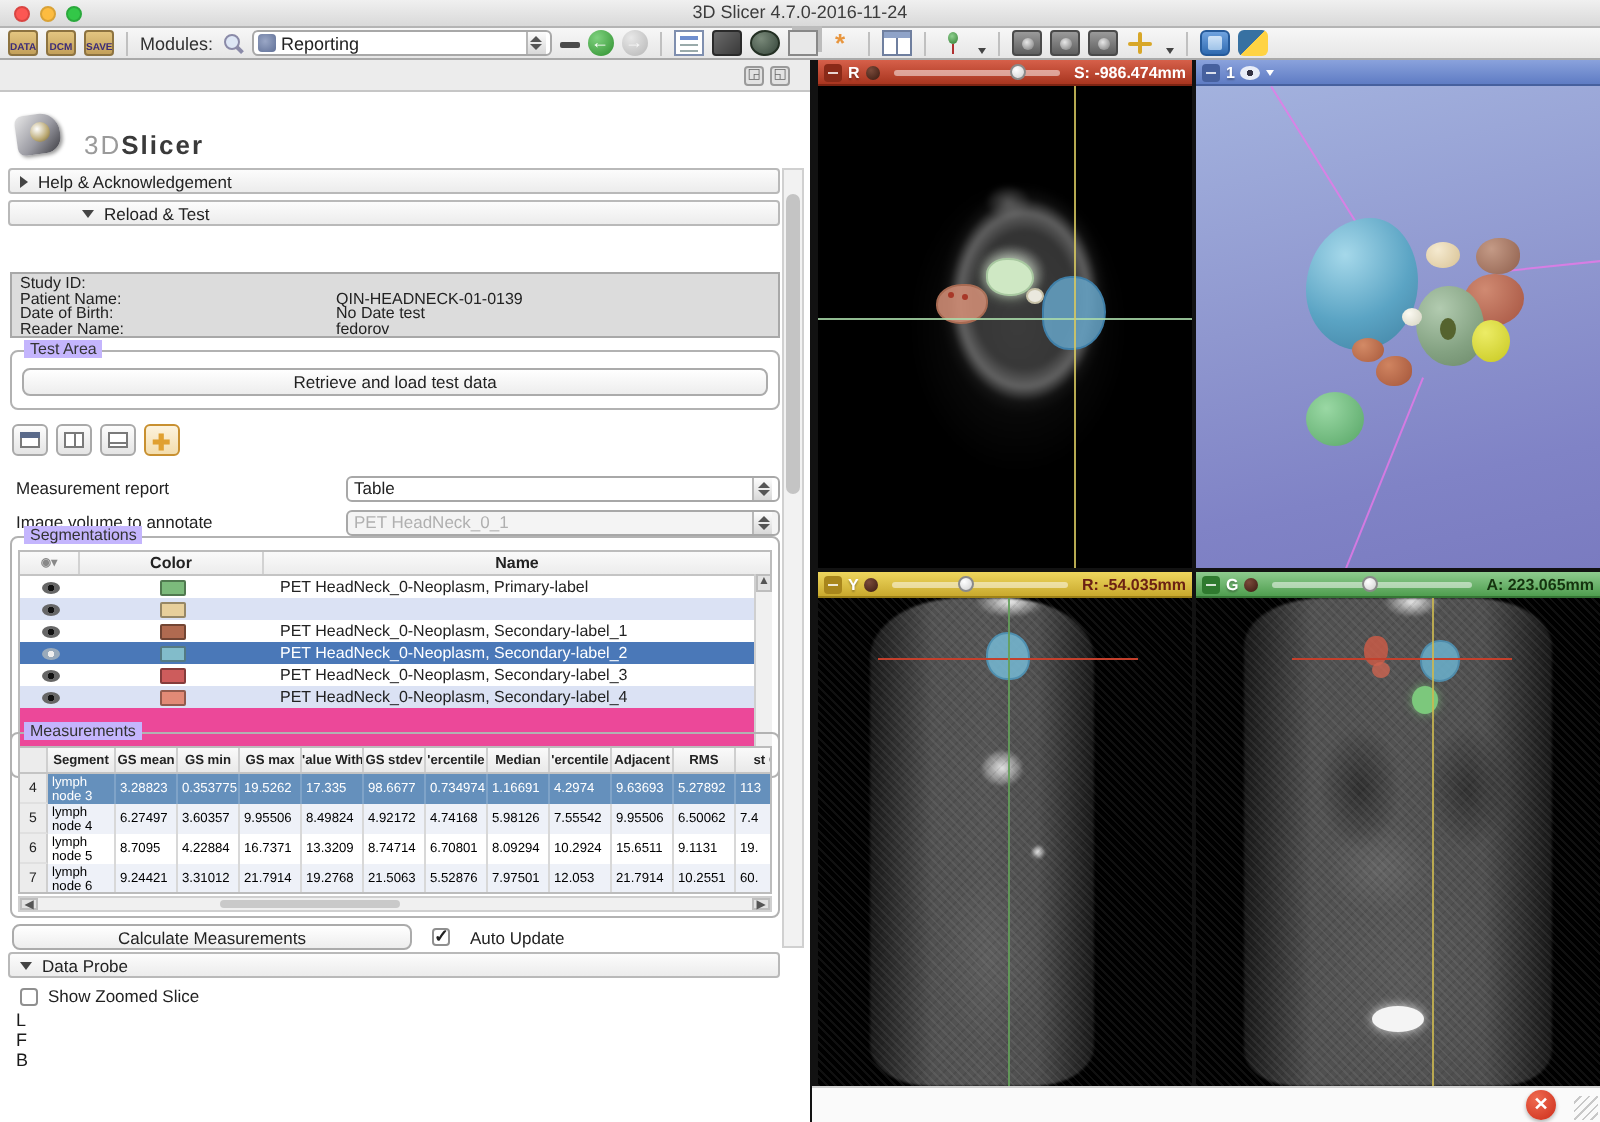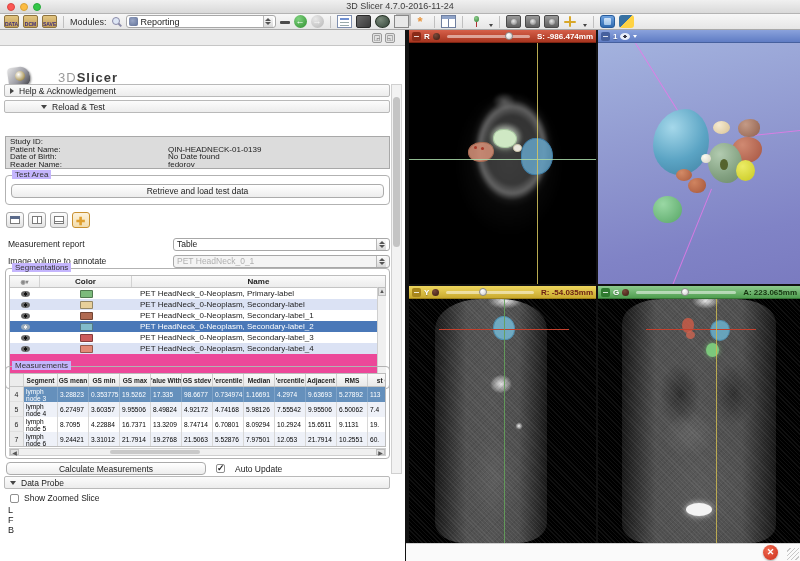--- a/index.html
+++ b/index.html
@@ -70,21 +70,21 @@
   .extico::before { content:""; position:absolute; inset:2px 3px; background:linear-gradient(#cfe3f8,#9fc3e8); border-radius:1px; }
   .pyico { border-radius:3px; background:linear-gradient(135deg,#3771a2 50%, #ffd343 50%); }
   .dd { width:0; height:0; border-left:2.5px solid transparent; border-right:2.5px solid transparent;
     border-top:3px solid #444; margin-left:1px; align-self:flex-end; margin-bottom:2px; }
 
   
   .panel { position:absolute; left:0; top:30px; width:405px; height:531px; background:#ffffff; }
   .paneltop { position:absolute; left:0; top:0; width:405px; height:16px; background:#ececec; border-bottom:1px solid #c6c6c6; }
   .pt-ic { position:absolute; top:3px; width:10px; height:10px; border:1px solid #9a9a9a; border-radius:2px;
     background:#e2e2e2; font-size:7px; line-height:8px; text-align:center; color:#666; }
-  .logo-row { position:absolute; left:6px; top:32px; height:30px; display:flex; align-items:center; gap:24px; }
+  .logo-row { position:absolute; left:6px; top:20px; height:30px; display:flex; align-items:flex-end; gap:8px; }
   .logomark { width:28px; height:26px; position:relative; }
   .logomark .lm1 { position:absolute; left:2px; top:3px; width:22px; height:20px; background:linear-gradient(135deg,#e8e8e8,#9a9aa2 55%,#3a3a40); border-radius:4px 10px 8px 4px; transform:rotate(-8deg); box-shadow:1px 1px 2px rgba(0,0,0,.4); }
   .logomark .lm2 { position:absolute; left:9px; top:7px; width:10px; height:10px; background:radial-gradient(circle at 35% 35%, #fff, #b8a670 60%, #6a5a30); border-radius:50%; }
   .logotext { font-size:13px; letter-spacing:1px; }
   .logotext .g3d { color:#9a9a9a; }
   .logotext .sl { color:#3a3a3a; font-weight:bold; }
 
   .collbar { position:absolute; left:4px; width:386px; height:13px;
     background:linear-gradient(#fcfcfc,#ececec); border:1px solid #b9b9b9; border-radius:2px;
     display:flex; align-items:center; gap:5px; padding:0 5px; font-size:8.5px; color:#222; }
@@ -384,21 +384,21 @@
     <div class="inforow">
           <span class="ilabel">Study ID:</span>
           <span class="ivalue"></span>
         </div>
         <div class="inforow">
           <span class="ilabel">Patient Name:</span>
           <span class="ivalue">QIN-HEADNECK-01-0139</span>
         </div>
         <div class="inforow">
           <span class="ilabel">Date of Birth:</span>
-          <span class="ivalue">No Date found</span>
+          <span class="ivalue">No Date test</span>
         </div>
         <div class="inforow">
           <span class="ilabel">Reader Name:</span>
           <span class="ivalue">fedorov</span>
         </div>
       </div>
 
     <div class="fset fs-test">
       <span class="legend">Test Area</span>
       <button class="bigbtn">Retrieve and load test data</button>
@@ -454,21 +454,20 @@
               </span>
               <span class="s-name">PET HeadNeck_0-Neoplasm, Primary-label</span>
             </div>
             <div class="srow">
               <span class="s-eye">
                 <span class="eye"></span>
               </span>
               <span class="s-chipcell">
                 <span class="chip" style="background: rgb(231, 207, 155);"></span>
               </span>
-              <span class="s-name">PET HeadNeck_0-Neoplasm, Secondary-label</span>
             </div>
             <div class="srow">
               <span class="s-eye">
                 <span class="eye"></span>
               </span>
               <span class="s-chipcell">
                 <span class="chip" style="background: rgb(176, 106, 80);"></span>
               </span>
               <span class="s-name">PET HeadNeck_0-Neoplasm, Secondary-label_1</span>
             </div>

